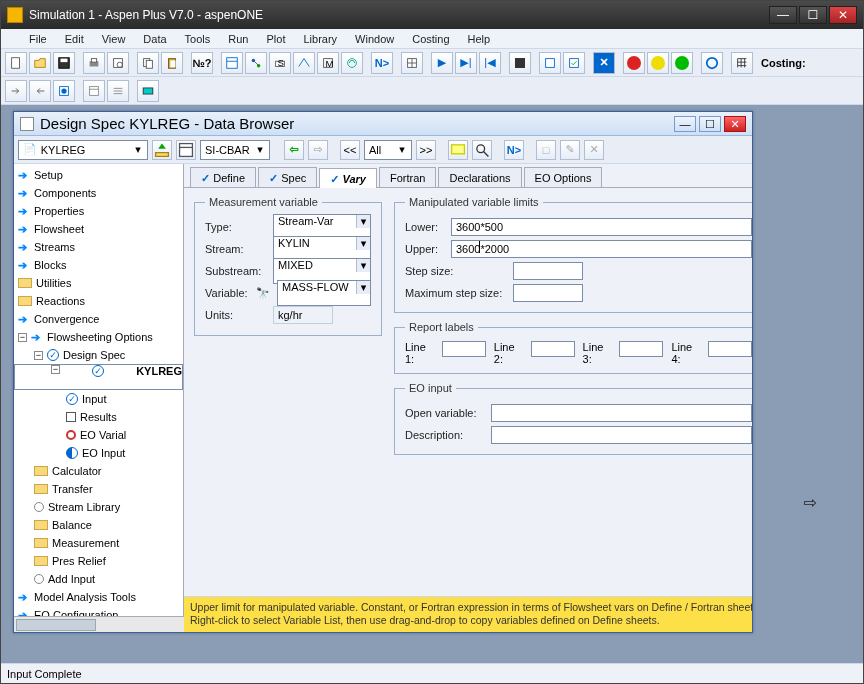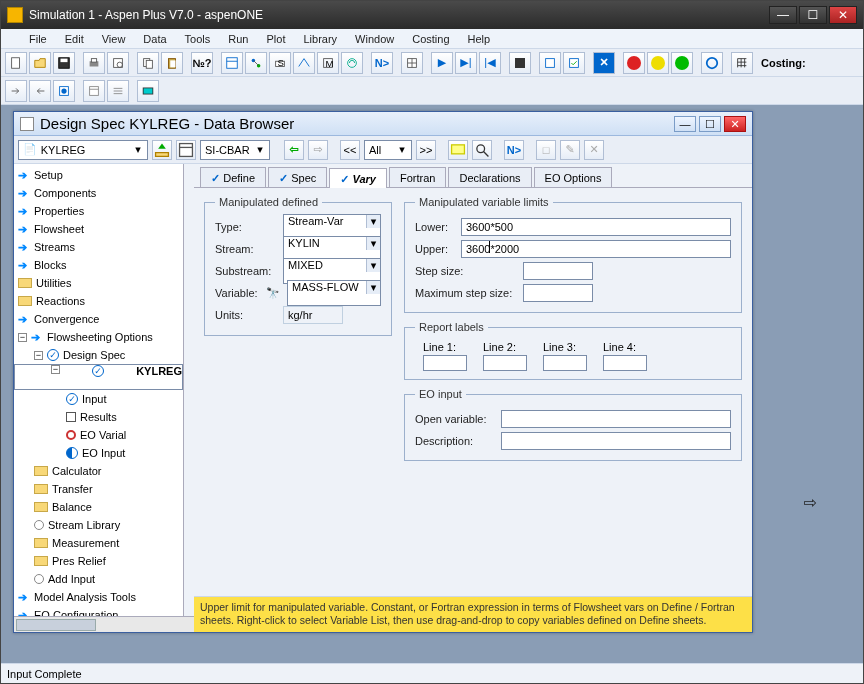--- a/index.html
+++ b/index.html
@@ -83,21 +83,21 @@
   .fs-right { flex: 1; display: flex; flex-direction: column; gap: 8px; }
   .row { display: flex; align-items: center; height: 22px; gap: 6px; }
   .row label { width: 62px; color: #222; }
   .row .rt-lbl { width: 102px; }
   .sel { flex: 1; height: 26px; background: #fff; border: 1px solid #7a8ca8; display: flex; align-items: flex-start; padding-left: 4px; justify-content: space-between; }
   .sel .sa { width: 14px; text-align: center; background: #e6edf7; border-left: 1px solid #b0bed4; }
   .txt { flex: 1; height: 18px; background: #fff; border: 1px solid #7a8ca8; padding-left: 4px; line-height: 16px; }
   .txt.ro { background: #eef2f8; border-color: #c0d0e0; }
   .binoc { width: 16px; height: 16px; display: inline-flex; align-items: center; justify-content: center; }
   .small-inputs { display: flex; gap: 8px; }
-  .small-inputs .col { display: flex; flex-direction: column; align-items: flex-start; gap: 2px; margin-left: 8px; }
+  .small-inputs .col { display: flex; flex-direction: row; align-items: flex-start; gap: 16px; }
   .small-inputs input { width: 44px; height: 16px; border: 1px solid #7a8ca8; background: #fff; font-size: 11px; padding: 0 2px; }
 
   .help-strip { border-top: 1px solid #cdd8e8; background: #fde047; padding: 4px 6px; color: #333; font-size: 10.5px; line-height: 1.3; }
   
   
   .statusbar { height: 20px; border-top: 1px solid #cdd8e8; background: #eef2f8; display: flex; align-items: center; padding: 0 6px; }
 
   
   .mdi-arrow { position: absolute; right: 46px; top: 388px; font-size: 16px; color: #222; }
 </style>
@@ -458,26 +458,26 @@
               </div>
           <div class="tree-item l2">
                 <span class="ti-icon ic-folder"></span>
                 <span class="label">Calculator</span>
               </div>
           <div class="tree-item l2">
                 <span class="ti-icon ic-folder"></span>
                 <span class="label">Transfer</span>
               </div>
           <div class="tree-item l2">
+                <span class="ti-icon ic-circ"></span>
+                <span class="label">Stream Library</span>
+              </div>
+          <div class="tree-item l2">
                 <span class="ti-icon ic-folder"></span>
                 <span class="label">Balance</span>
-              </div>
-          <div class="tree-item l2">
-                <span class="ti-icon ic-circ"></span>
-                <span class="label">Stream Library</span>
               </div>
           <div class="tree-item l2">
                 <span class="ti-icon ic-folder"></span>
                 <span class="label">Measurement</span>
               </div>
           <div class="tree-item l2">
                 <span class="ti-icon ic-folder"></span>
                 <span class="label">Pres Relief</span>
               </div>
           <div class="tree-item l2">
@@ -519,21 +519,21 @@
                 <span class="tabtext">Declarations</span>
               </div>
             <div class="tab">
                 <span class="tabtext">EO Options</span>
               </div>
           </div>
 
           <div class="form-area">
 
              <fieldset class="fs-left" style="height:140px;">
-               <legend>Manipulated defined</legend>
+               <legend>Measurement variable</legend>
                <div class="row">
                   <label>Type:</label>
                  <div class="sel">
                     <span>Stream-Var</span>
                     <span class="sa">▾</span>
                   </div>
                 </div>
                <div class="row">
                   <label>Stream:</label>
                  <div class="sel">

